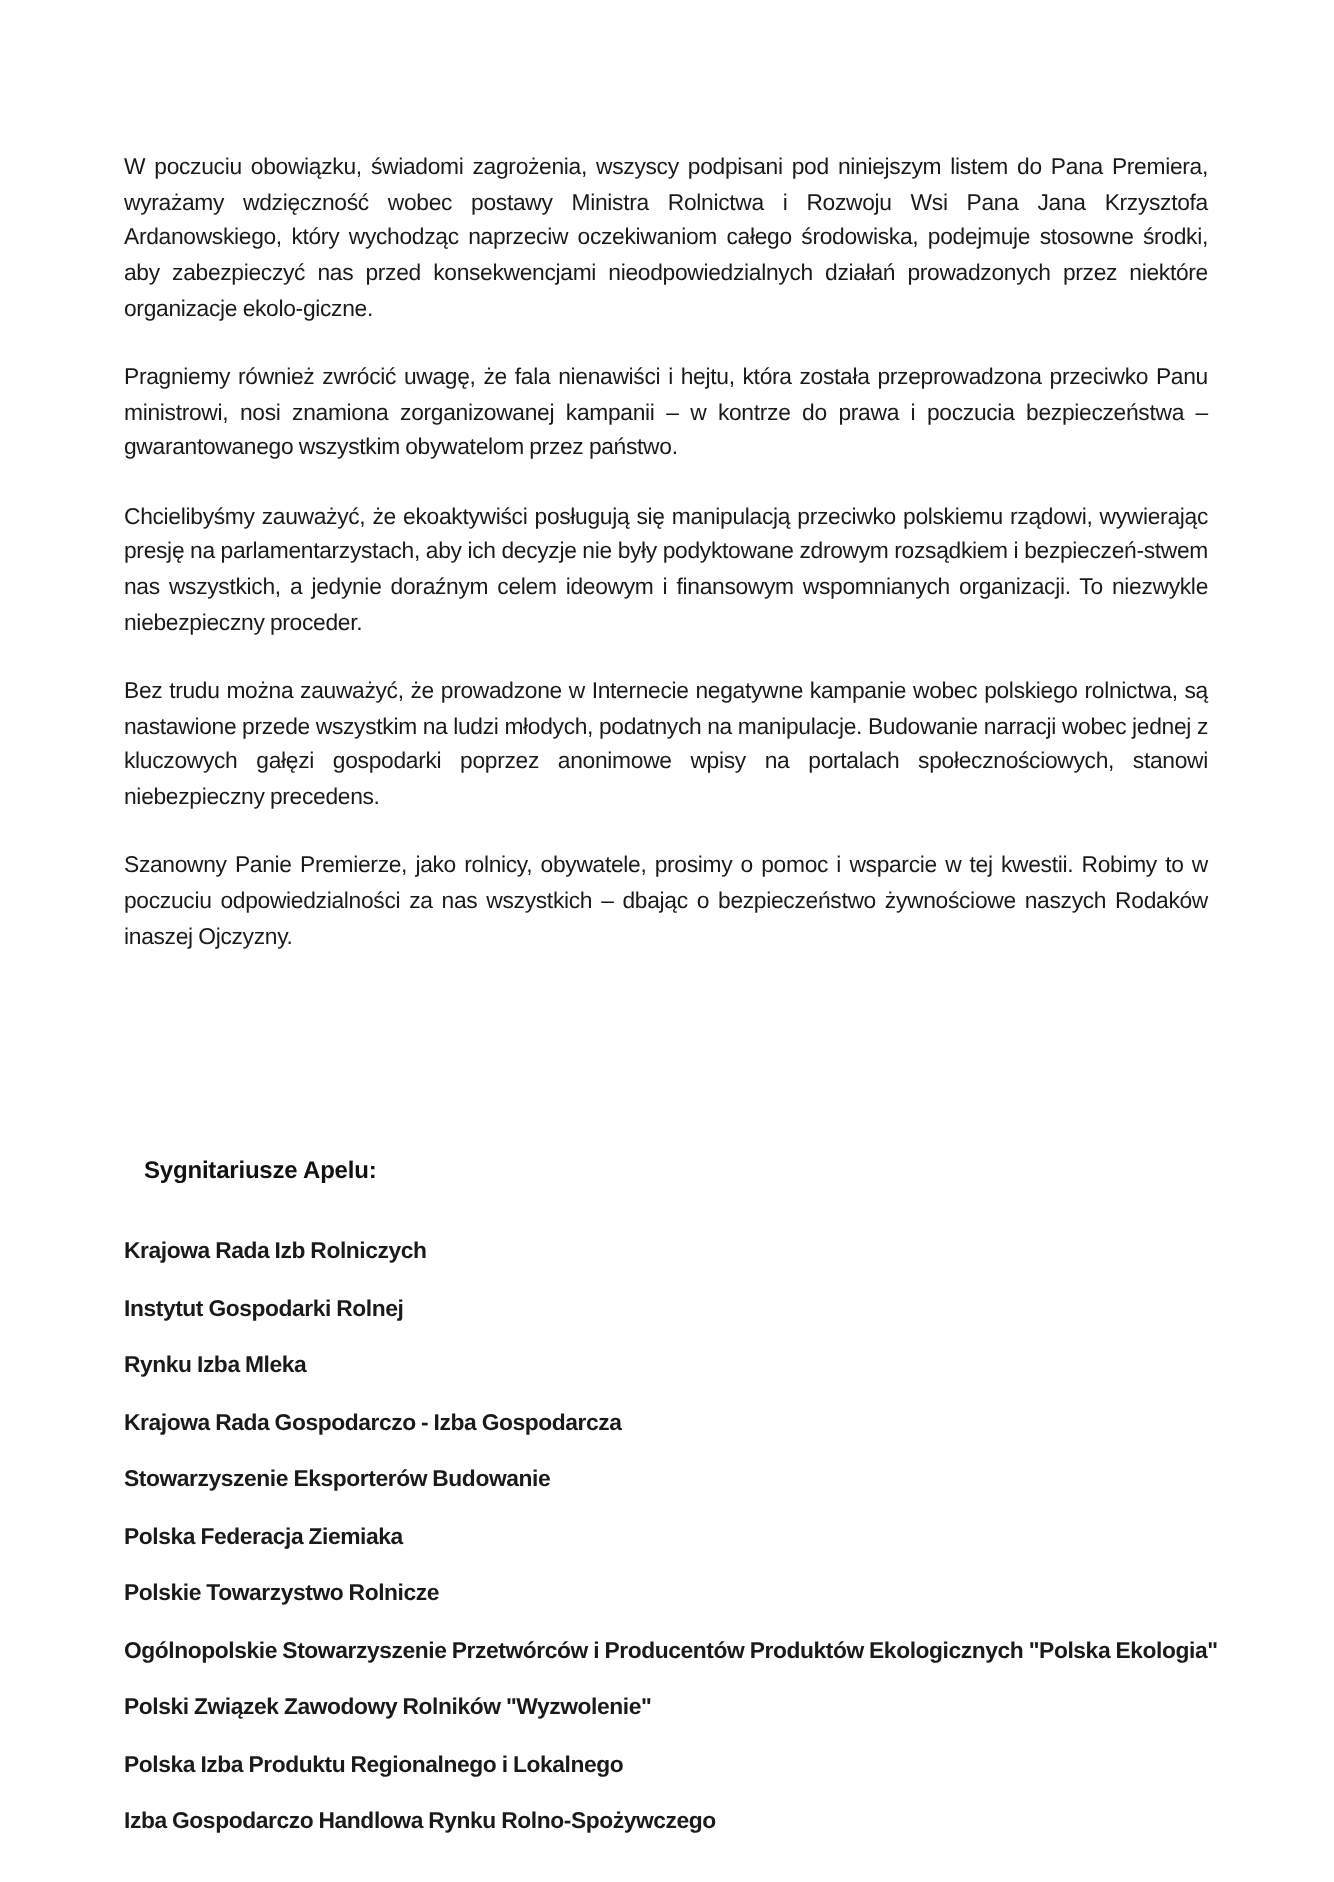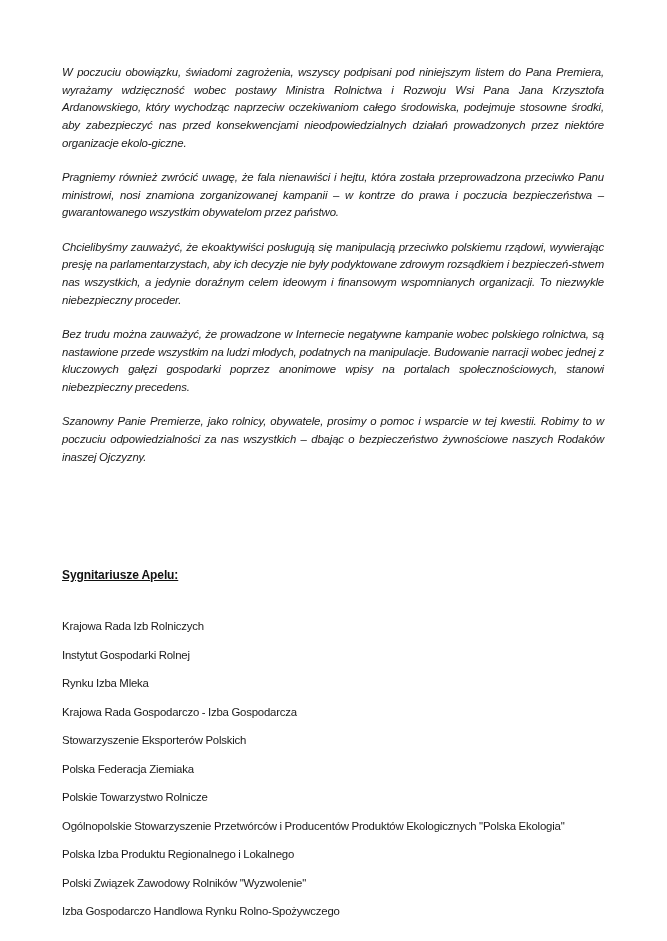--- a/index.html
+++ b/index.html
@@ -11,51 +11,50 @@
       width: 667px;
       height: 941px;
       position: relative;
       overflow: hidden;
       font-family: "Liberation Sans", "DejaVu Sans", sans-serif;
       color: #1a1a1a;
     }
     .page {
       position: absolute;
       left: 62px;
-      top: 64px;
+      top: 76px;
       width: 542px;
-      font-style: italic;
     }
     .para {
       margin: 0 0 16.5px 0;
       font-size: 11.4px;
       line-height: 17.7px;
       text-align: justify;
       letter-spacing: -0.15px;
       word-spacing: -0.3px;
     }
     .para:last-of-type { margin-bottom: 0; }
     .heading {
       position: absolute;
       left: 62px;
       top: 568px;
       font-size: 12px;
       font-weight: bold;
       color: #111111;
-      margin: 0;
+      margin: 10px;
       letter-spacing: -0.1px;
-      text-decoration: underline;
     }
     .signatories {
       position: absolute;
       left: 62px;
       top: 618px;
       margin: 0;
       padding: 0;
       list-style: none;
+      font-weight: bold;
     }
     .signatories li {
       font-size: 11.4px;
       height: 28.5px;
       line-height: 17px;
       white-space: nowrap;
       letter-spacing: -0.2px;
       word-spacing: -0.3px;
     }
   </style>
@@ -70,20 +69,20 @@
   <p class="para">Szanowny Panie Premierze, jako rolnicy, obywatele, prosimy o pomoc i wsparcie w tej kwestii. Robimy to w poczuciu odpowiedzialności za nas wszystkich – dbając o bezpieczeństwo żywnościowe naszych Rodaków inaszej Ojczyzny.</p>
 </div>
 
 <h2 class="heading">Sygnitariusze Apelu:</h2>
 
 <ul class="signatories">
   <li>Krajowa Rada Izb Rolniczych</li>
   <li>Instytut Gospodarki Rolnej</li>
   <li>Rynku Izba Mleka</li>
   <li>Krajowa Rada Gospodarczo - Izba Gospodarcza</li>
-  <li>Stowarzyszenie Eksporterów Polskich</li>
+  <li>Stowarzyszenie Eksporterów Budowanie</li>
   <li>Polska Federacja Ziemiaka</li>
   <li>Polskie Towarzystwo Rolnicze</li>
   <li>Ogólnopolskie Stowarzyszenie Przetwórców i Producentów Produktów Ekologicznych "Polska Ekologia"</li>
+  <li>Polski Związek Zawodowy Rolników "Wyzwolenie"</li>
   <li>Polska Izba Produktu Regionalnego i Lokalnego</li>
-  <li>Polski Związek Zawodowy Rolników "Wyzwolenie"</li>
   <li>Izba Gospodarczo Handlowa Rynku Rolno-Spożywczego</li>
 </ul>
 
 </body></html>

